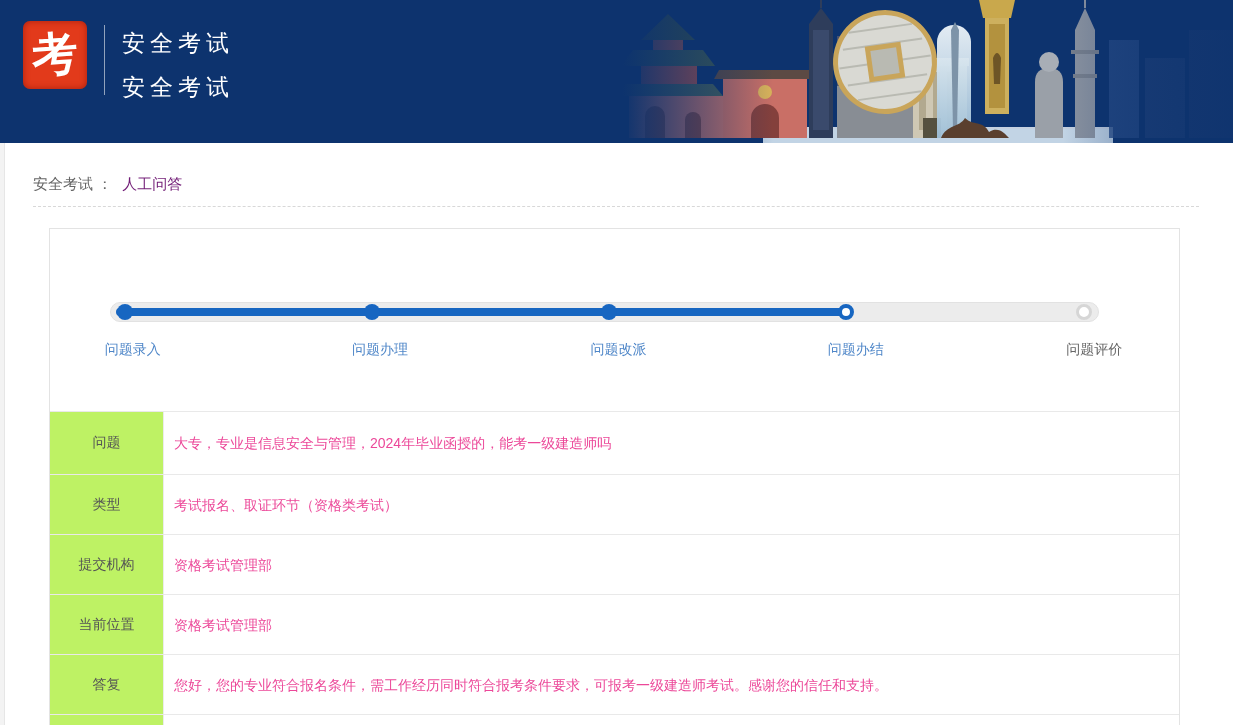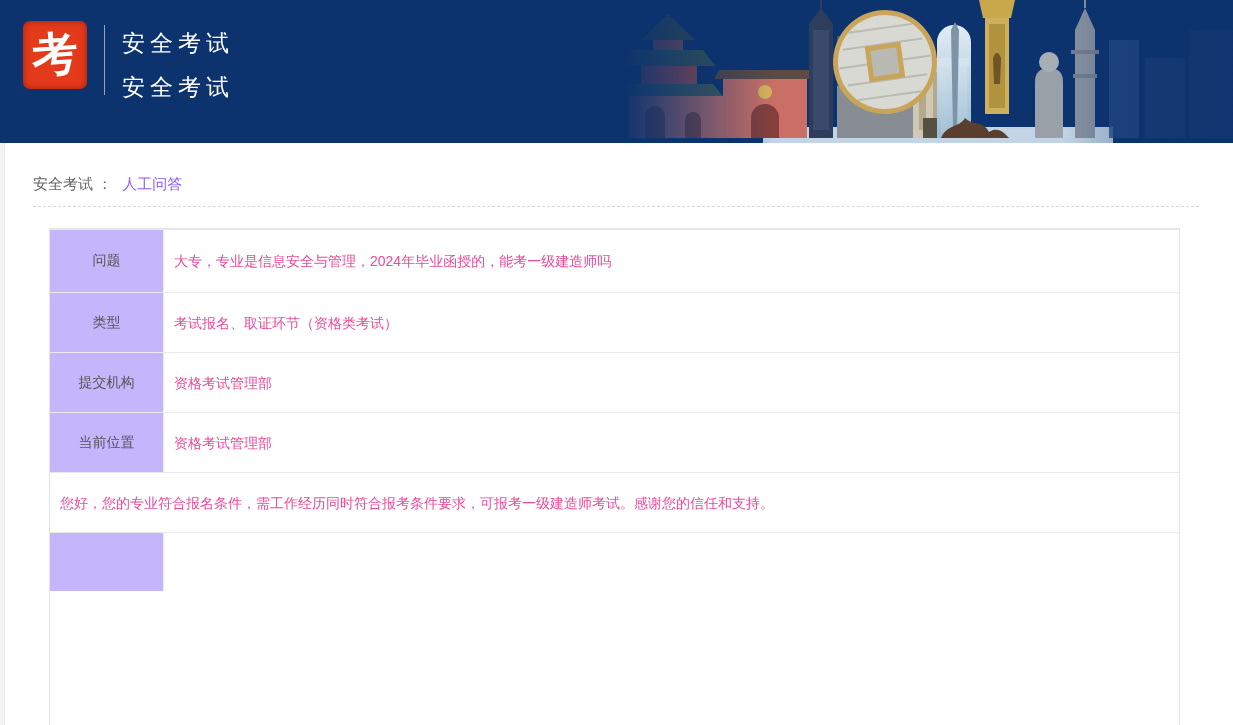--- a/index.html
+++ b/index.html
@@ -18,21 +18,21 @@
   .site-subtitle{ font-size:15.5px; letter-spacing:.6px; margin-top:3px; white-space:nowrap; }
   .header-divider{ width:1px; height:70px; background:rgba(255,255,255,.55); margin:4px 0 0 17px; }
   .header-slogan{ margin-left:17px; color:#fff; font-weight:300; }
   .header-slogan div{ font-size:23px; letter-spacing:5px; line-height:44px; }
   .cityscape{ position:absolute; right:0; top:0; height:143px; width:610px; z-index:1; }
 
   
   .page-left-edge{ position:absolute; left:0; top:143px; width:5px; height:582px;
     background:#f3f3f3; border-right:1px solid #e6e6e6; }
   .breadcrumb{ margin:32px 0 0 33px; font-size:15px; color:#666; }
-  .breadcrumb .crumb-current{ margin-left:6px; color:#8b5cf6; }
+  .breadcrumb .crumb-current{ margin-left:6px; color:#701a75; }
   .breadcrumb-divider{ margin:12px 34px 0 33px; border-top:1px dashed #d8d8d8; height:0; }
 
   
   .qa-card{ position:absolute; left:49px; top:228px; width:1131px; height:560px;
     background:#fff; border:1px solid #e3e3e3; }
 
   
   .stepper{ position:relative; height:182px; }
   .stepper-track{ position:absolute; left:60px; right:80px; top:73px; height:20px;
     background:#ececec; border:1px solid #e2e2e2; border-radius:10px; }
@@ -56,21 +56,21 @@
   .step-label:nth-child(1){ left:1.4%; }
   .step-label:nth-child(2){ left:26.4%; }
   .step-label:nth-child(3){ left:50.5%; }
   .step-label:nth-child(4){ left:74.5%; }
   .step-label:nth-child(5){ left:98.6%; }
 
   
   .qa-table{ border-top:1px solid #e9e9e9; }
   .qa-row{ display:flex; border-bottom:1px solid #e9e9e9; min-height:60px; }
   .qa-row.first{ min-height:63px; }
-  .qa-row-label{ width:114px; background:#c4b5fd; border-right:1px solid #ebebeb;
+  .qa-row-label{ width:114px; background:#bef264; border-right:1px solid #ebebeb;
     display:flex; align-items:center; justify-content:center;
     font-size:14px; color:#555; flex-shrink:0; }
   .qa-row-value{ flex:1; display:flex; align-items:center; padding:10px 20px 10px 10px;
     font-size:14px; color:#ec4899; line-height:22px; }
   .qa-row.partial{ border-bottom:none; min-height:58px; }
 </style>
 </head>
 <body>
 
 <div class="site-header">
@@ -183,39 +183,57 @@
 <div class="page-left-edge"></div>
 
 <div class="breadcrumb">
   <span>安全考试 ：</span>
   <span class="crumb-current">人工问答</span>
 </div>
 <div class="breadcrumb-divider"></div>
 
 <div class="qa-card">
 
+  <div class="stepper">
+    <div class="stepper-track">
+      <div class="stepper-fill" style="width: calc(74.5% - 5px);"></div>
+      <div class="stepper-dot done"></div>
+      <div class="stepper-dot done"></div>
+      <div class="stepper-dot done"></div>
+      <div class="stepper-dot current"></div>
+      <div class="stepper-dot pending"></div>
+    </div>
+    <div class="stepper-labels">
+      <span class="step-label done">问题录入</span>
+      <span class="step-label done">问题办理</span>
+      <span class="step-label done">问题改派</span>
+      <span class="step-label current">问题办结</span>
+      <span class="step-label pending">问题评价</span>
+    </div>
+  </div>
 
   <div class="qa-table">
     <div class="qa-row first">
       <div class="qa-row-label">问题</div>
       <div class="qa-row-value">大专，专业是信息安全与管理，2024年毕业函授的，能考一级建造师吗</div>
     </div>
     <div class="qa-row">
       <div class="qa-row-label">类型</div>
       <div class="qa-row-value">考试报名、取证环节（资格类考试）</div>
     </div>
     <div class="qa-row">
       <div class="qa-row-label">提交机构</div>
       <div class="qa-row-value">资格考试管理部</div>
     </div>
     <div class="qa-row">
       <div class="qa-row-label">当前位置</div>
       <div class="qa-row-value">资格考试管理部</div>
     </div>
     <div class="qa-row">
+      <div class="qa-row-label">答复</div>
       <div class="qa-row-value">您好，您的专业符合报名条件，需工作经历同时符合报考条件要求，可报考一级建造师考试。感谢您的信任和支持。</div>
     </div>
     <div class="qa-row partial">
       <div class="qa-row-label"></div>
       <div class="qa-row-value"></div>
     </div>
   </div>
 </div>
 
 </body></html>

